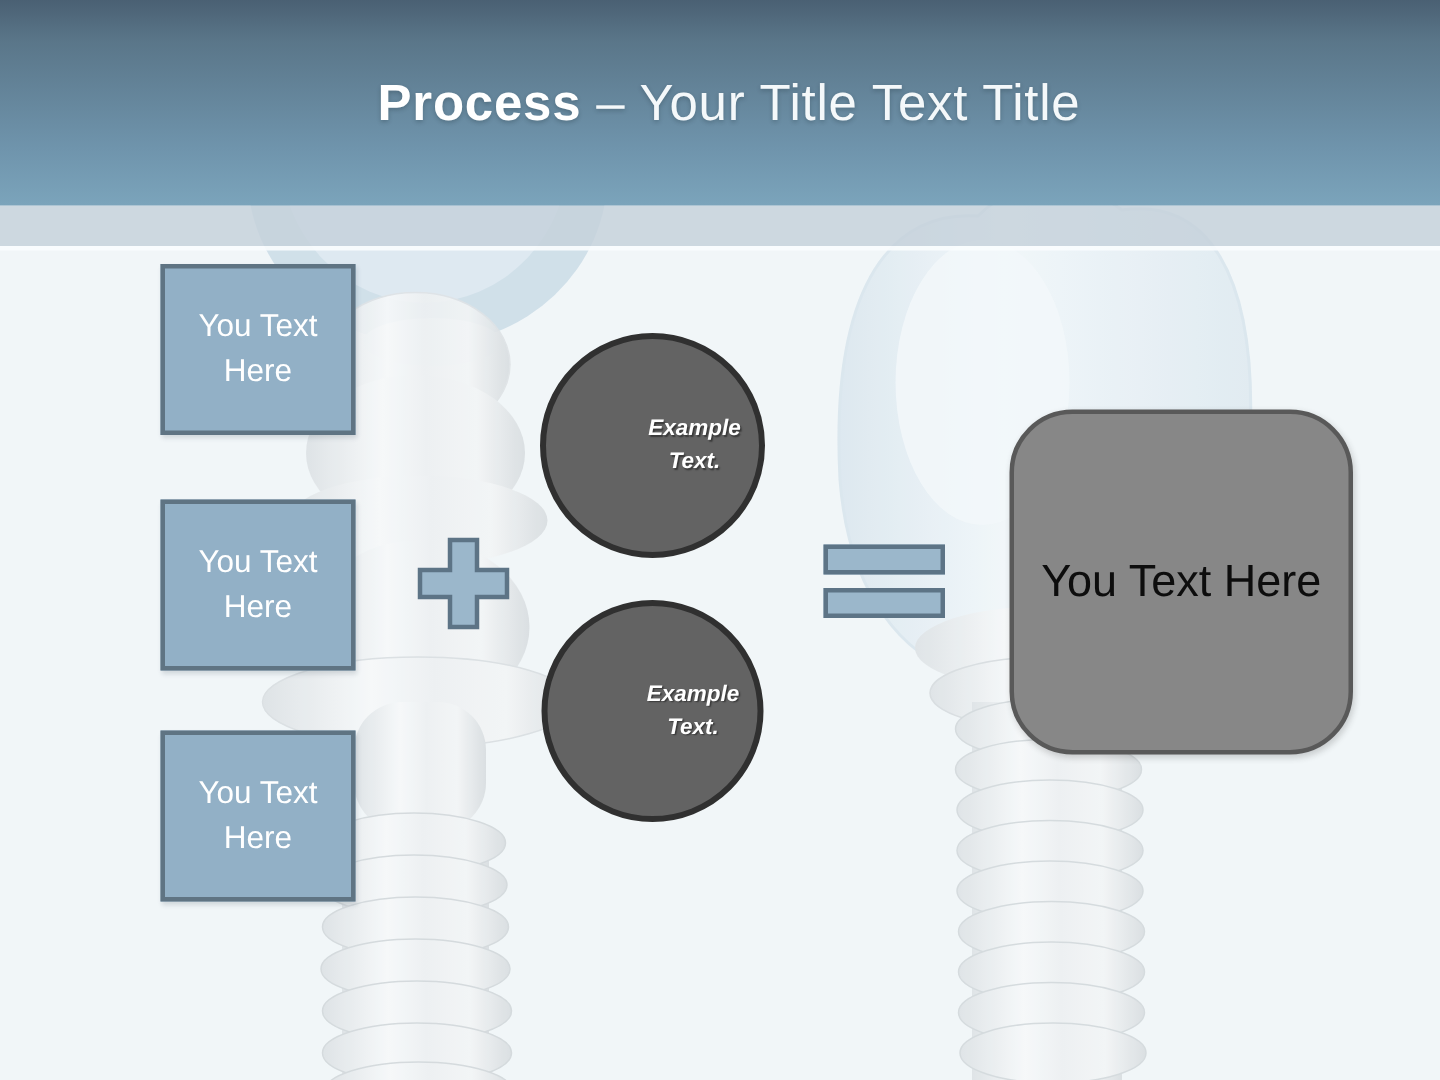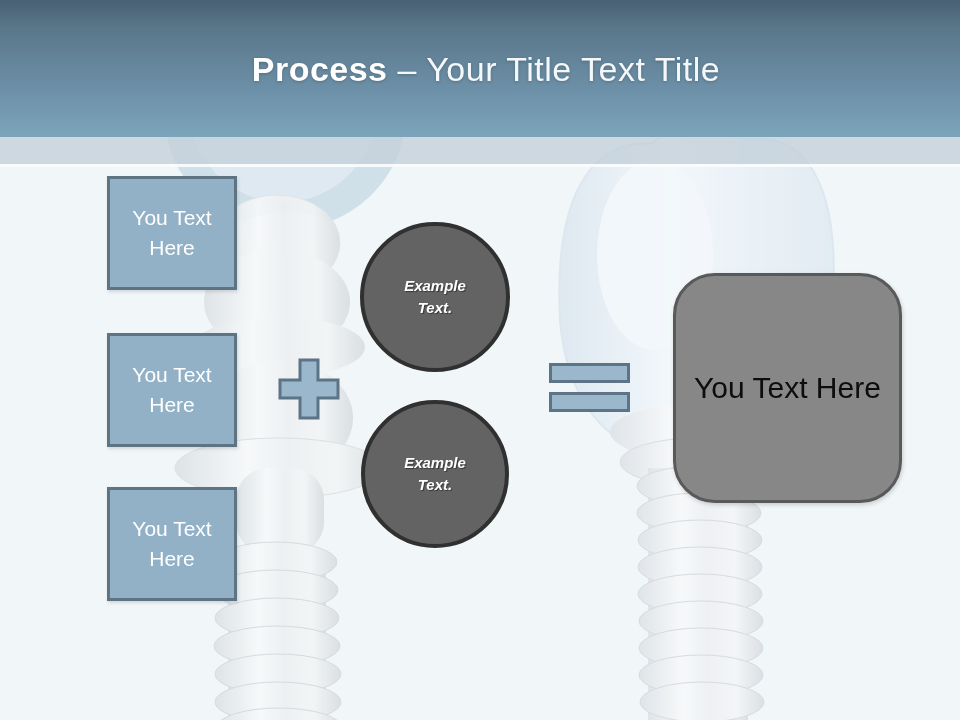--- a/index.html
+++ b/index.html
@@ -46,21 +46,21 @@
   .equals{position:absolute;left:549px;top:363px;z-index:5;}
   .equals .bar{
     width:81px;height:20px;background:#9bb7cb;border:3px solid #5d7486;
     box-sizing:border-box;
   }
   .equals .bar + .bar{margin-top:9px;}
   
   .circle{
     position:absolute;z-index:5;border-radius:50%;
     background:#636363;border:4px solid #303030;box-sizing:border-box;
-    display:flex;align-items:center;justify-content:center;text-align:center;
+    display:flex;align-items:center;justify-content:flex-end;text-align:center;
     color:#ffffff;font-size:15px;font-weight:bold;font-style:italic;line-height:22px;
     text-shadow:1px 1px 1px rgba(0,0,0,.45);
   }
   .circle.c1{left:360px;top:222px;width:150px;height:150px;}
   .circle.c2{left:361px;top:400px;width:148px;height:148px;}
   .circle span{display:block;width:86px;}
   
   .result-box{
     position:absolute;left:673px;top:273px;width:229px;height:230px;z-index:5;
     background:#878787;border:3px solid #595959;border-radius:42px;box-sizing:border-box;

